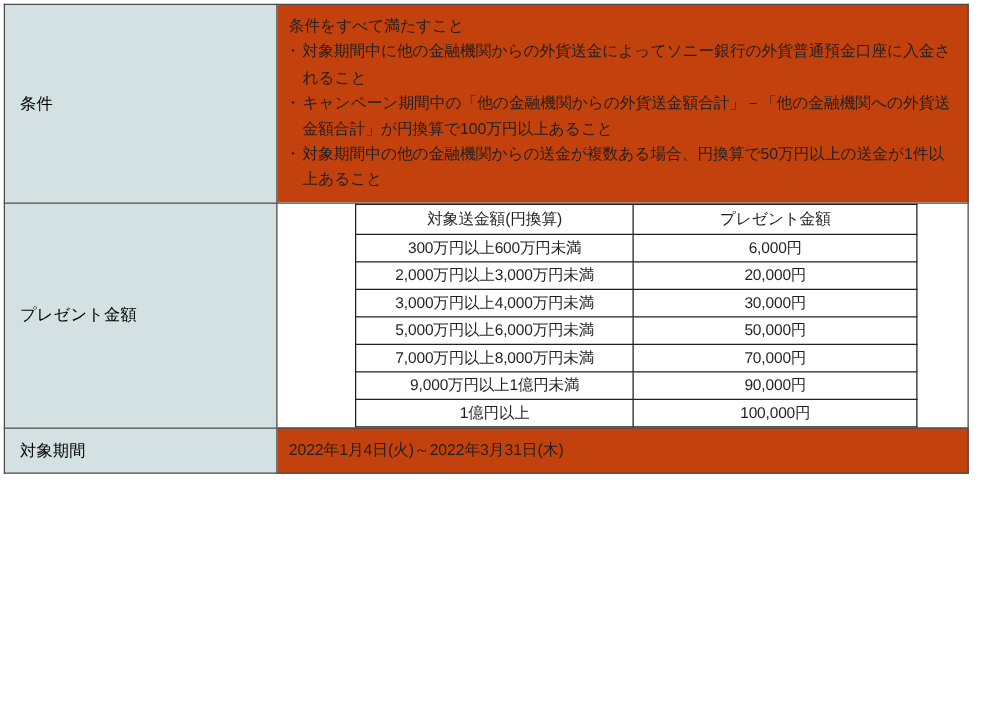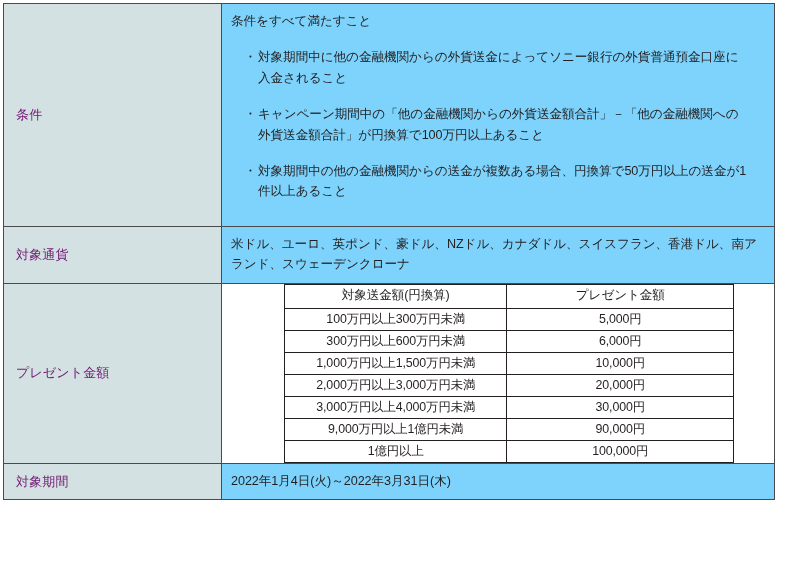--- a/index.html
+++ b/index.html
@@ -41,46 +41,46 @@
 
   
   table.outer > tbody > tr > th.label-cell {
     width: 193px;
     background: #d4e1e2;
     text-align: left;
     font-weight: normal;
     font-size: 13px;
     line-height: 1.5;
     padding: 8px 12px;
-    color: #701a75;
+    color: #000000;
     letter-spacing: 0.01em;
   }
 
   
   table.outer > tbody > tr > td.value-cell {
-    background: #7dd3fc;
+    background: #c2410c;
     padding: 7px 10px 8px 9px;
     font-size: 12.6px;
     line-height: 1.62;
     letter-spacing: -0.004em;
   }
 
   .cond-head {
     margin: 0 0 0 0;
     white-space: nowrap;
   }
   ul.cond-list {
     list-style: none;
     margin: 0;
     padding: 0;
   }
   ul.cond-list > li {
     position: relative;
     padding-left: 11px;
-    margin: 16px;
+    margin: 0;
   }
   ul.cond-list > li::before {
     content: "・";
     position: absolute;
     left: -3px;
     top: 0;
   }
 
   .currency-text {
     margin: 0;
@@ -138,61 +138,55 @@
         <td class="value-cell">
           <p class="cond-head">条件をすべて満たすこと</p>
           <ul class="cond-list">
             <li>対象期間中に他の金融機関からの外貨送金によってソニー銀行の外貨普通預金口座に入金されること</li>
             <li>キャンペーン期間中の「他の金融機関からの外貨送金額合計」－「他の金融機関への外貨送金額合計」が円換算で100万円以上あること</li>
             <li>対象期間中の他の金融機関からの送金が複数ある場合、円換算で50万円以上の送金が1件以上あること</li>
           </ul>
         </td>
       </tr>
 
-      <tr>
-        <th class="label-cell">対象通貨</th>
-        <td class="value-cell">
-          <p class="currency-text">米ドル、ユーロ、英ポンド、豪ドル、NZドル、カナダドル、スイスフラン、香港ドル、南アランド、スウェーデンクローナ</p>
-        </td>
-      </tr>
 
       <tr>
         <th class="label-cell">プレゼント金額</th>
         <td class="nested-holder">
           <table class="inner">
             <colgroup>
               <col class="c-range">
               <col class="c-gift">
             </colgroup>
             <thead>
               <tr>
                 <th>対象送金額(円換算)</th>
                 <th>プレゼント金額</th>
               </tr>
             </thead>
             <tbody id="gift-rows">
                 <tr>
-                  <td>100万円以上300万円未満</td>
-                  <td>5,000円</td>
-                </tr>
-                <tr>
                   <td>300万円以上600万円未満</td>
                   <td>6,000円</td>
                 </tr>
                 <tr>
-                  <td>1,000万円以上1,500万円未満</td>
-                  <td>10,000円</td>
-                </tr>
-                <tr>
                   <td>2,000万円以上3,000万円未満</td>
                   <td>20,000円</td>
                 </tr>
                 <tr>
                   <td>3,000万円以上4,000万円未満</td>
                   <td>30,000円</td>
+                </tr>
+                <tr>
+                  <td>5,000万円以上6,000万円未満</td>
+                  <td>50,000円</td>
+                </tr>
+                <tr>
+                  <td>7,000万円以上8,000万円未満</td>
+                  <td>70,000円</td>
                 </tr>
                 <tr>
                   <td>9,000万円以上1億円未満</td>
                   <td>90,000円</td>
                 </tr>
                 <tr>
                   <td>1億円以上</td>
                   <td>100,000円</td>
                 </tr>
               </tbody>

